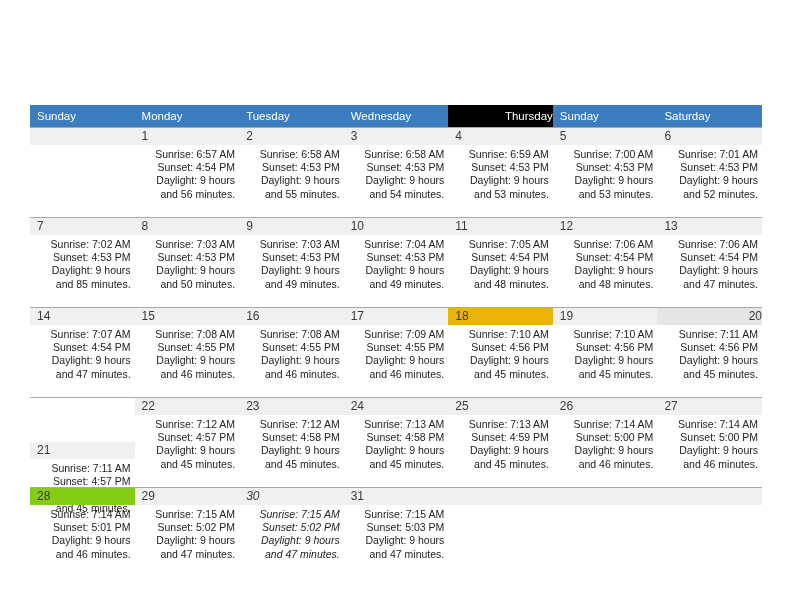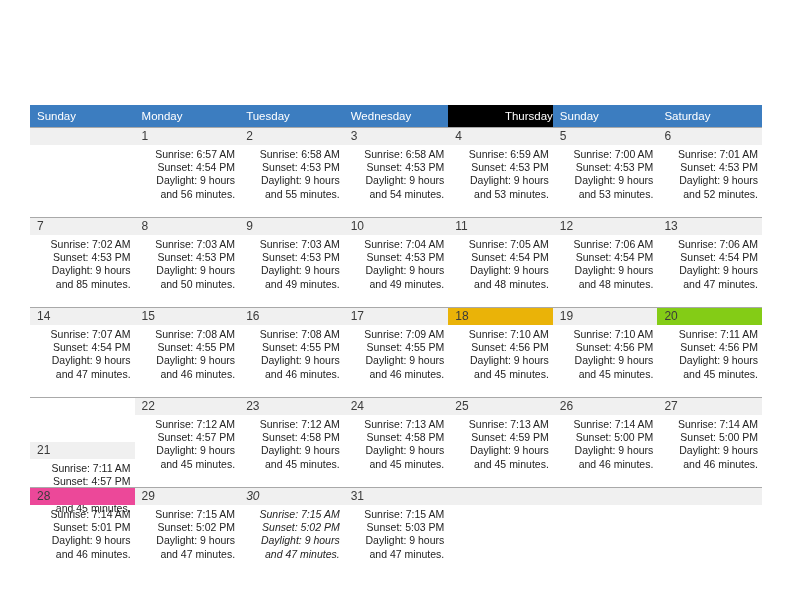--- a/index.html
+++ b/index.html
@@ -407,21 +407,21 @@
               <div class="cell-body">
                 <div>Sunrise: 7:10 AM</div>
                 <div>Sunset: 4:56 PM</div>
                 <div>Daylight: 9 hours</div>
                 <div>and 45 minutes.</div>
               </div>
             </div>
           </td>
           <td>
             <div class="cell" style="border-top-color: rgb(169, 169, 169);">
-              <div class="daynum-bar" style="background: #84cc16;">20</div>
+              <div class="daynum-bar" style="background: #e5e5e5; text-align: right;">20</div>
               <div class="cell-body">
                 <div>Sunrise: 7:11 AM</div>
                 <div>Sunset: 4:56 PM</div>
                 <div>Daylight: 9 hours</div>
                 <div>and 45 minutes.</div>
               </div>
             </div>
           </td>
         </tr>
         <tr class="spacer-row">
@@ -517,21 +517,21 @@
           <td></td>
           <td></td>
           <td></td>
           <td></td>
           <td></td>
           <td></td>
         </tr>
         <tr class="week-row">
           <td>
             <div class="cell" style="border-top-color: rgb(169, 169, 169);">
-              <div class="daynum-bar" style="background: #ec4899;">28</div>
+              <div class="daynum-bar" style="background: #84cc16;">28</div>
               <div class="cell-body">
                 <div>Sunrise: 7:14 AM</div>
                 <div>Sunset: 5:01 PM</div>
                 <div>Daylight: 9 hours</div>
                 <div>and 46 minutes.</div>
               </div>
             </div>
           </td>
           <td>
             <div class="cell" style="border-top-color: rgb(169, 169, 169);">

